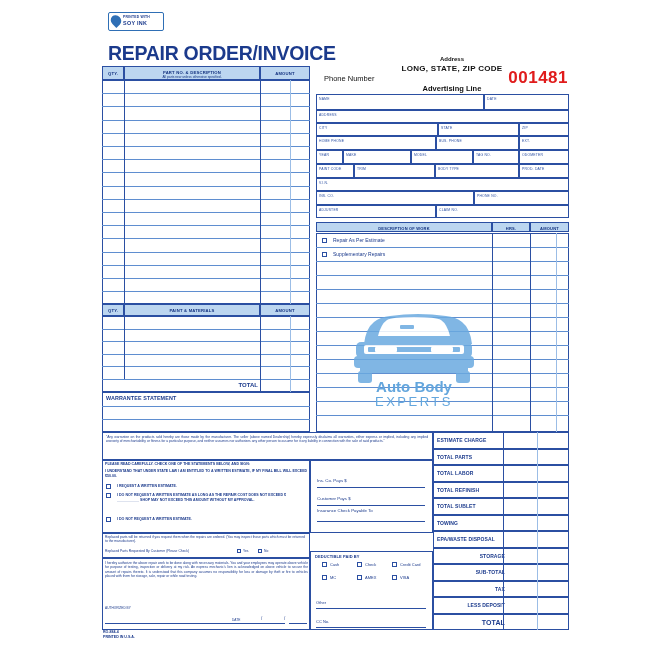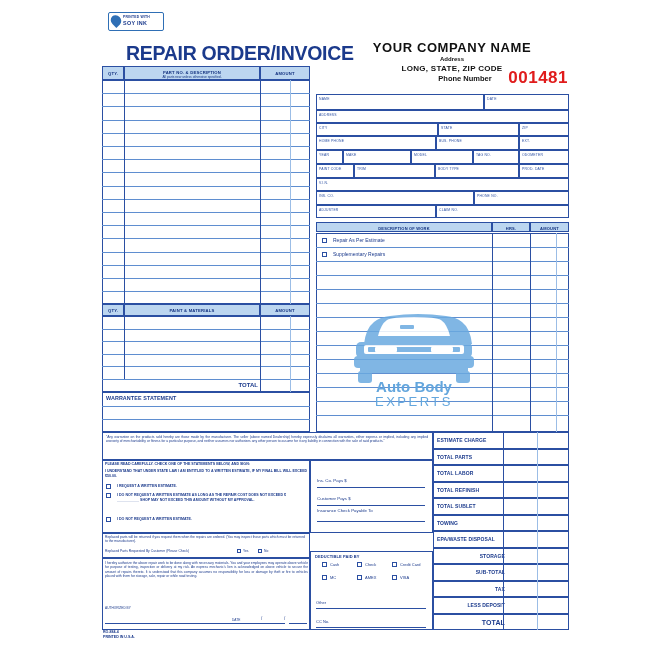--- a/index.html
+++ b/index.html
@@ -18,25 +18,25 @@
   .clip{overflow:hidden;}
 
   
   #soy{left:108px;top:12px;width:54px;height:17px;}
   #soy .sbody{position:absolute;left:0;top:0;width:54px;height:17px;border:1px solid #2f6fb5;border-radius:2px;background:#fff;}
   #soy .drop{position:absolute;left:3px;top:3px;width:10px;height:11px;border-radius:50% 50% 50% 0;transform:rotate(-45deg);background:#2f6fb5;}
   #soy .t1{position:absolute;left:15px;top:2.5px;font-size:3.4px;font-weight:bold;color:#1b3a8c;letter-spacing:.2px;}
   #soy .t2{position:absolute;left:15px;top:8px;font-size:5.4px;font-weight:bold;color:#1b3a8c;letter-spacing:.3px;}
 
   
-  #title{left:108px;top:42px;width:235px;font-size:19.5px;font-weight:bold;color:#1b3a8c;letter-spacing:-.3px;margin-left:18px;}
+  #title{left:108px;top:42px;width:235px;font-size:19.5px;font-weight:bold;color:#1b3a8c;letter-spacing:-.3px;}
   #coname{left:318px;top:40px;width:268px;text-align:center;font-size:13px;font-weight:bold;color:#111;letter-spacing:.6px;}
   #coaddr{left:318px;top:56px;width:268px;text-align:center;font-size:6px;font-weight:bold;color:#111;}
   #cocity{left:318px;top:64px;width:268px;text-align:center;font-size:8px;font-weight:bold;color:#111;letter-spacing:.3px;}
-  #cophone{left:331px;top:74px;width:268px;text-align:center;font-size:7.5px;font-weight:bold;color:#111;}
+  #cophone{left:324px;top:74px;width:268px;text-align:left;font-size:7.5px;font-weight:normal;color:#111;}
   #coad{left:318px;top:84px;width:268px;text-align:center;font-size:7.5px;font-weight:bold;color:#111;}
   #invno{left:488px;top:68px;width:80px;text-align:right;font-size:17px;font-weight:bold;color:#e01b1b;letter-spacing:.5px;font-family:"Liberation Sans",sans-serif;}
 
   
   #partsHdr{left:102px;top:66px;width:208px;height:14px;}
   .phCell{position:absolute;box-sizing:border-box;border:1px solid #2b4fa2;background:#bcd6f0;height:14px;top:0;}
   .phCell .l1{position:absolute;left:0;right:0;top:2.5px;text-align:center;font-size:4.2px;font-weight:bold;color:#12317f;letter-spacing:.2px;}
   .phCell .l2{position:absolute;left:0;right:0;top:8px;text-align:center;font-size:3.3px;color:#12317f;}
   .phCell .c{position:absolute;left:0;right:0;top:4.4px;text-align:center;font-size:4.2px;font-weight:bold;color:#12317f;letter-spacing:.2px;}
 
@@ -78,24 +78,24 @@
 <div id="sheet">
 
   <div class="bx" id="soy">
     <div class="sbody"></div>
     <div class="drop"></div>
     <div class="t1">PRINTED WITH</div>
     <div class="t2">SOY INK</div>
   </div>
 
   <div class="bx" id="title">REPAIR ORDER/INVOICE</div>
-  <div class="bx" id="coname">YOUR  COMPANY  NAME</div>
   <div class="bx" id="coaddr">Address</div>
   <div class="bx" id="cocity">LONG, STATE, ZIP CODE</div>
   <div class="bx" id="cophone">Phone  Number</div>
+  <div class="bx" id="coad">Advertising  Line</div>
   <div class="bx" id="invno">001481</div>
 
   <div class="bx" id="partsHdr">
     <div class="phCell" style="left:0;width:22px;">
       <div class="c">QTY.</div>
     </div>
     <div class="phCell" style="left:22px;width:136px;">
       <div class="l1">PART NO. &amp; DESCRIPTION</div>
       <div class="l2">All parts new unless otherwise specified.</div>
     </div>

